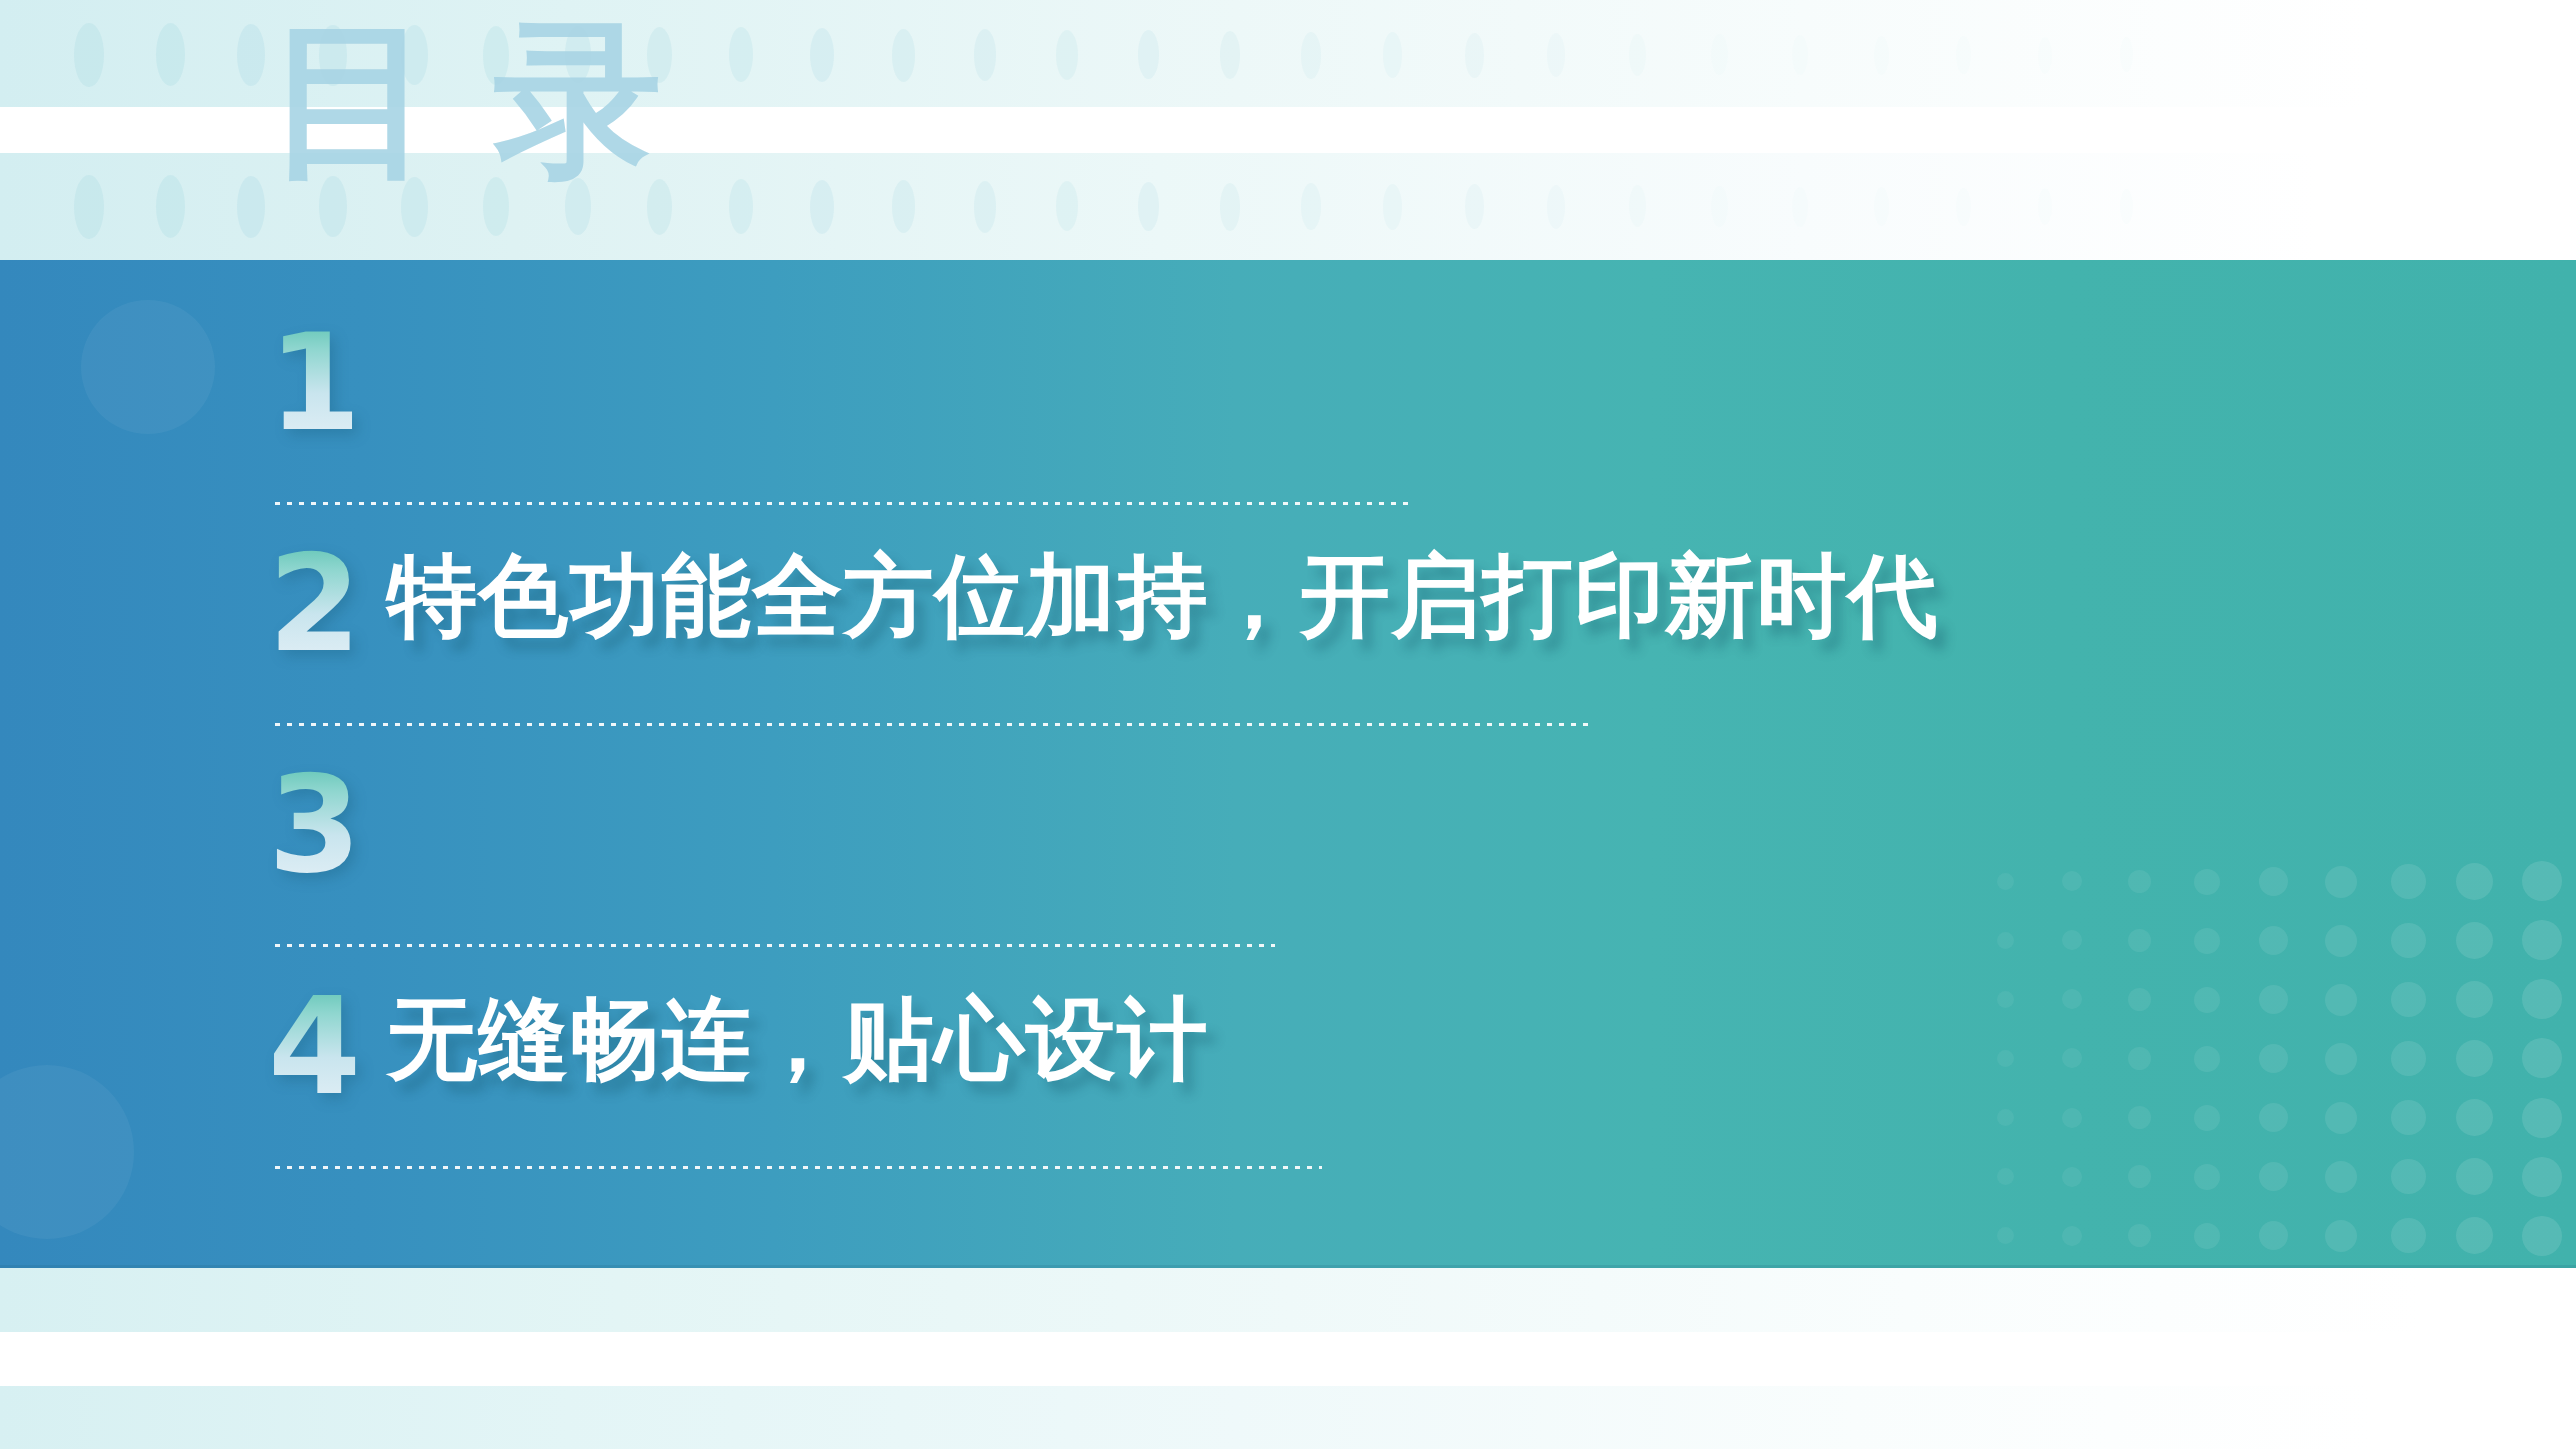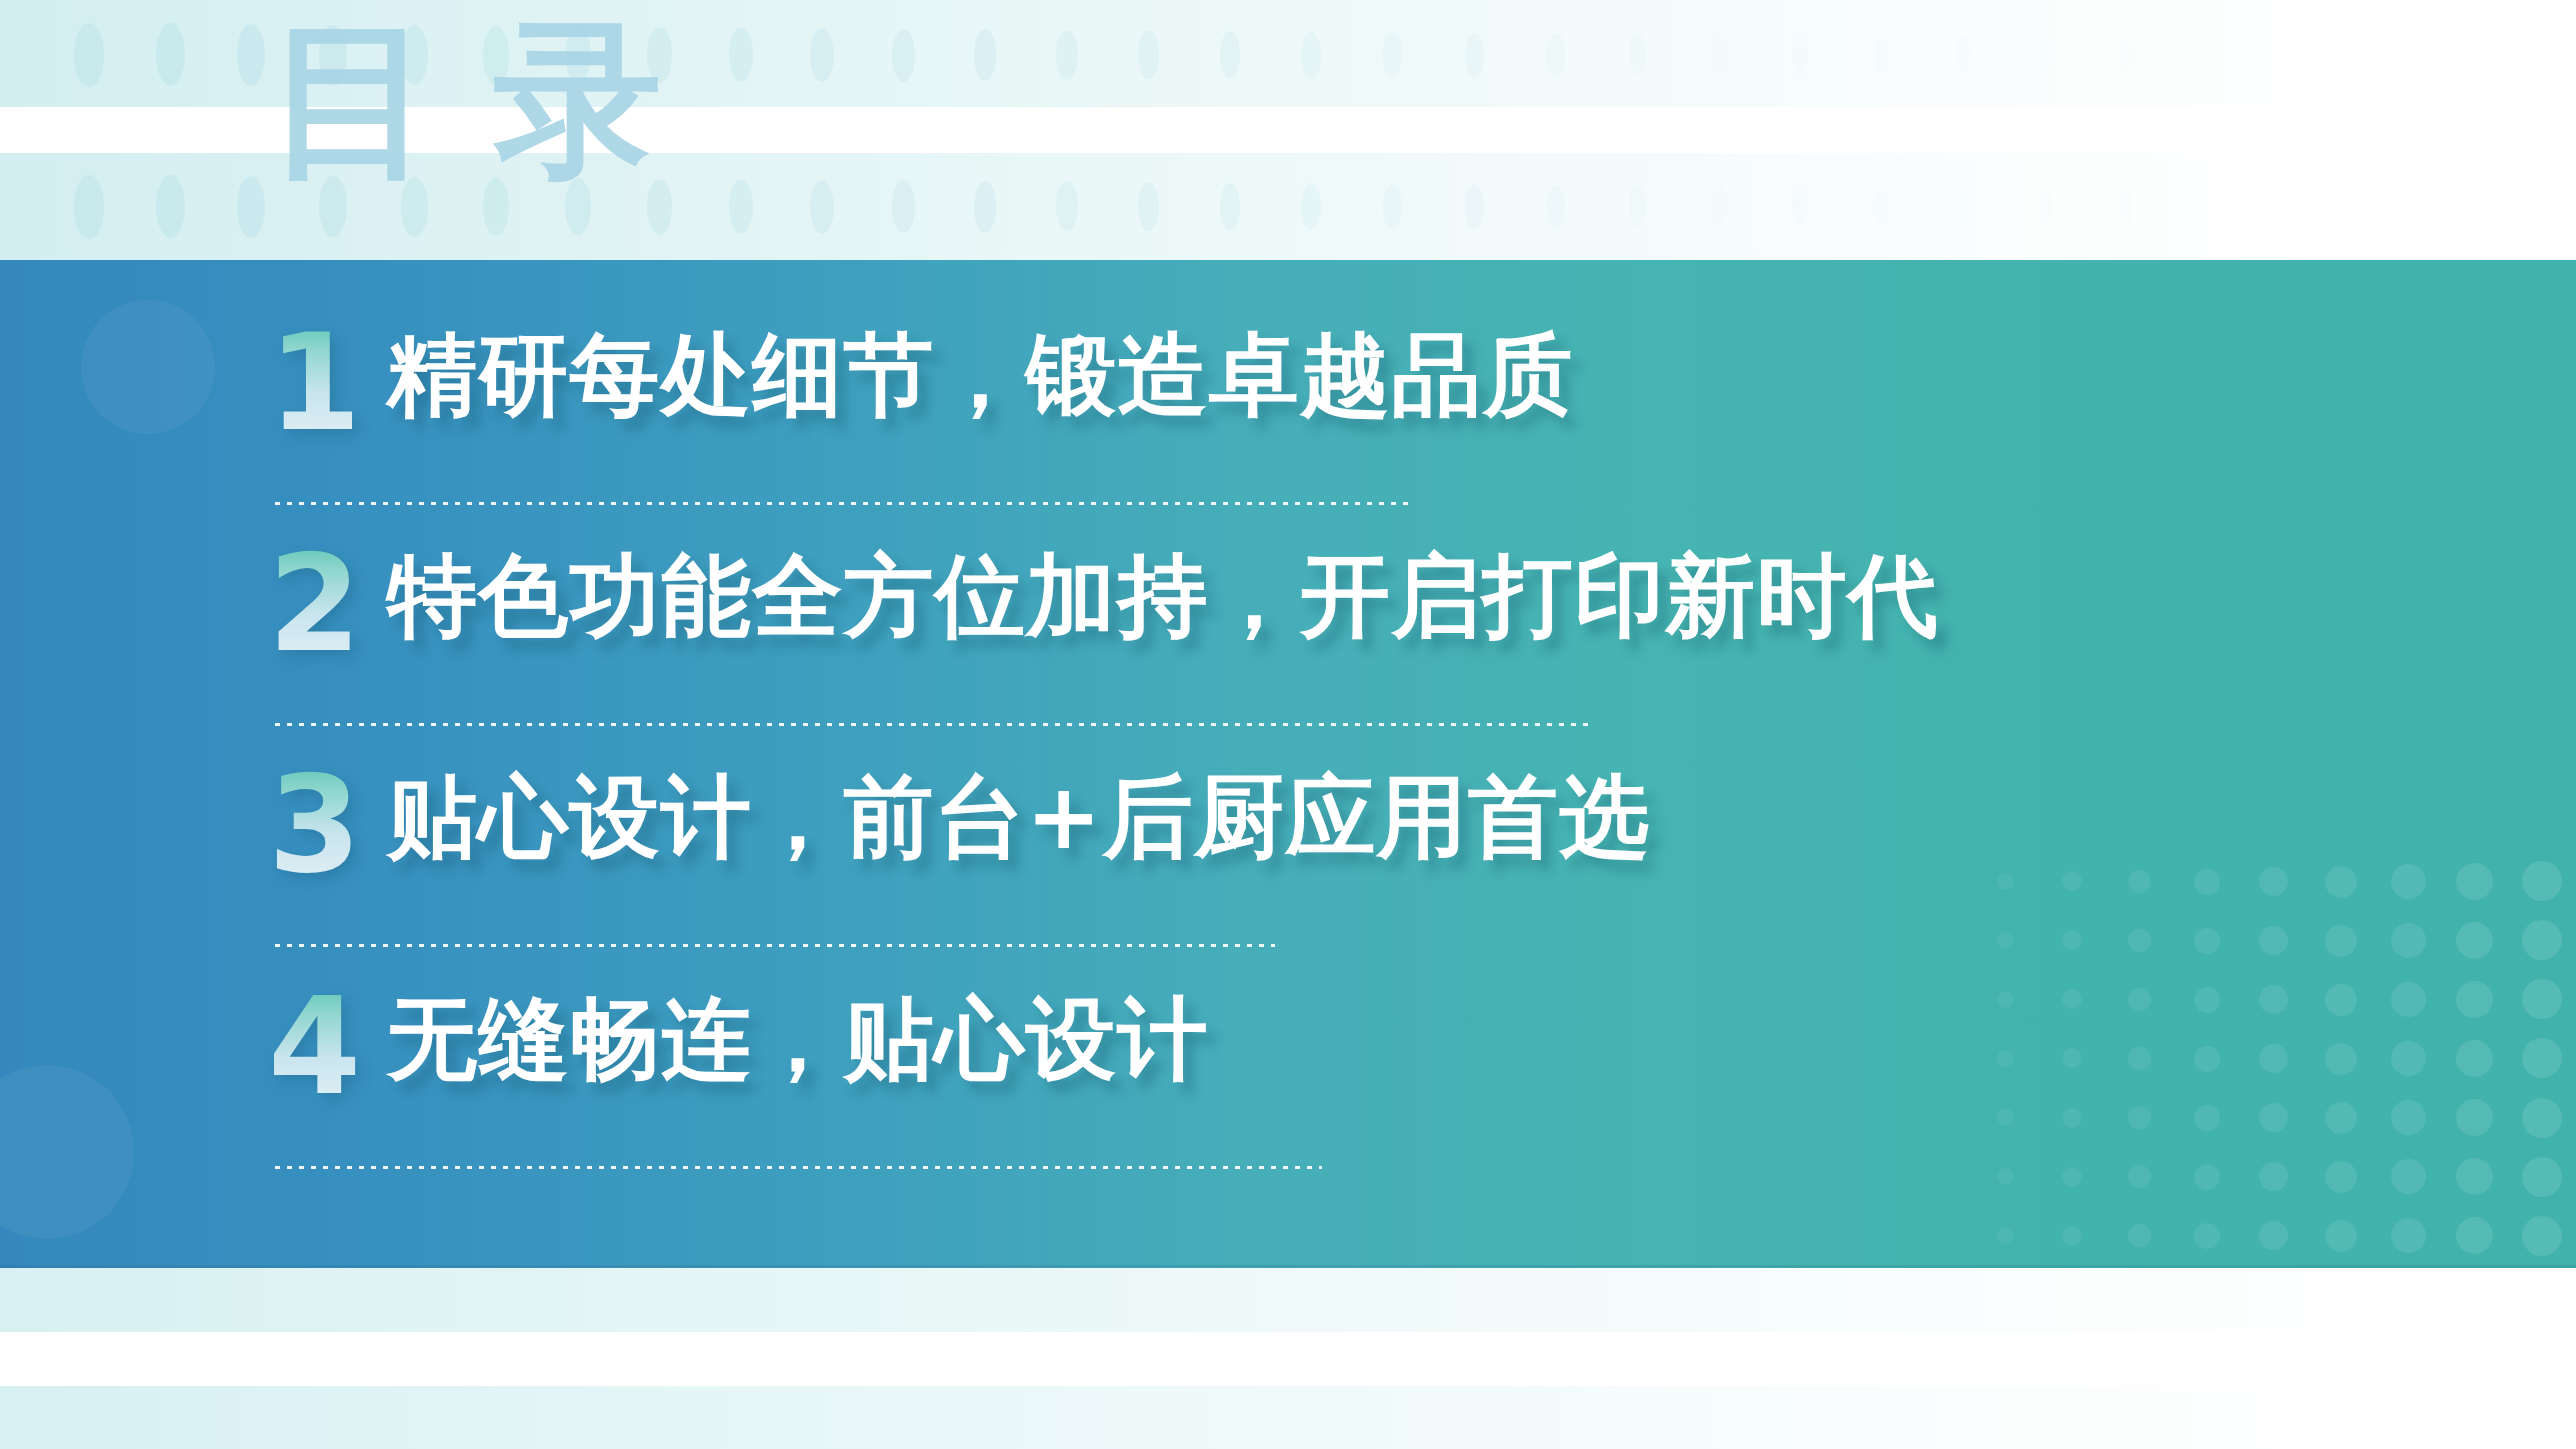--- a/index.html
+++ b/index.html
@@ -286,33 +286,31 @@
         <i style="left: 484px; top: 365px; width: 37px; height: 37px; opacity: 0.355;"></i>
         <i style="left: 550px; top: 364px; width: 40px; height: 40px; opacity: 0.38;"></i>
       </div>
   </div>
   <div class="edge-shadow"></div>
 
   <div class="toc">
 
     <div class="row" style="top:62px;">
       <div class="num">1</div>
-      <div class="txt">精研每处细节，锻造卓越品质</div>
       <div class="rule" style="top:180px;width:1134px;"></div>
     </div>
 
     <div class="row" style="top:283px;">
       <div class="num">2</div>
       <div class="txt">特色功能全方位加持，开启打印新时代</div>
       <div class="rule" style="top:180px;width:1315px;"></div>
     </div>
 
     <div class="row" style="top:504px;">
       <div class="num">3</div>
-      <div class="txt">贴心设计，前台+后厨应用首选</div>
       <div class="rule" style="top:180px;width:1000px;"></div>
     </div>
 
     <div class="row" style="top:726px;">
       <div class="num">4</div>
       <div class="txt">无缝畅连，贴心设计</div>
       <div class="rule" style="top:180px;width:1047px;"></div>
     </div>
 
   </div>

